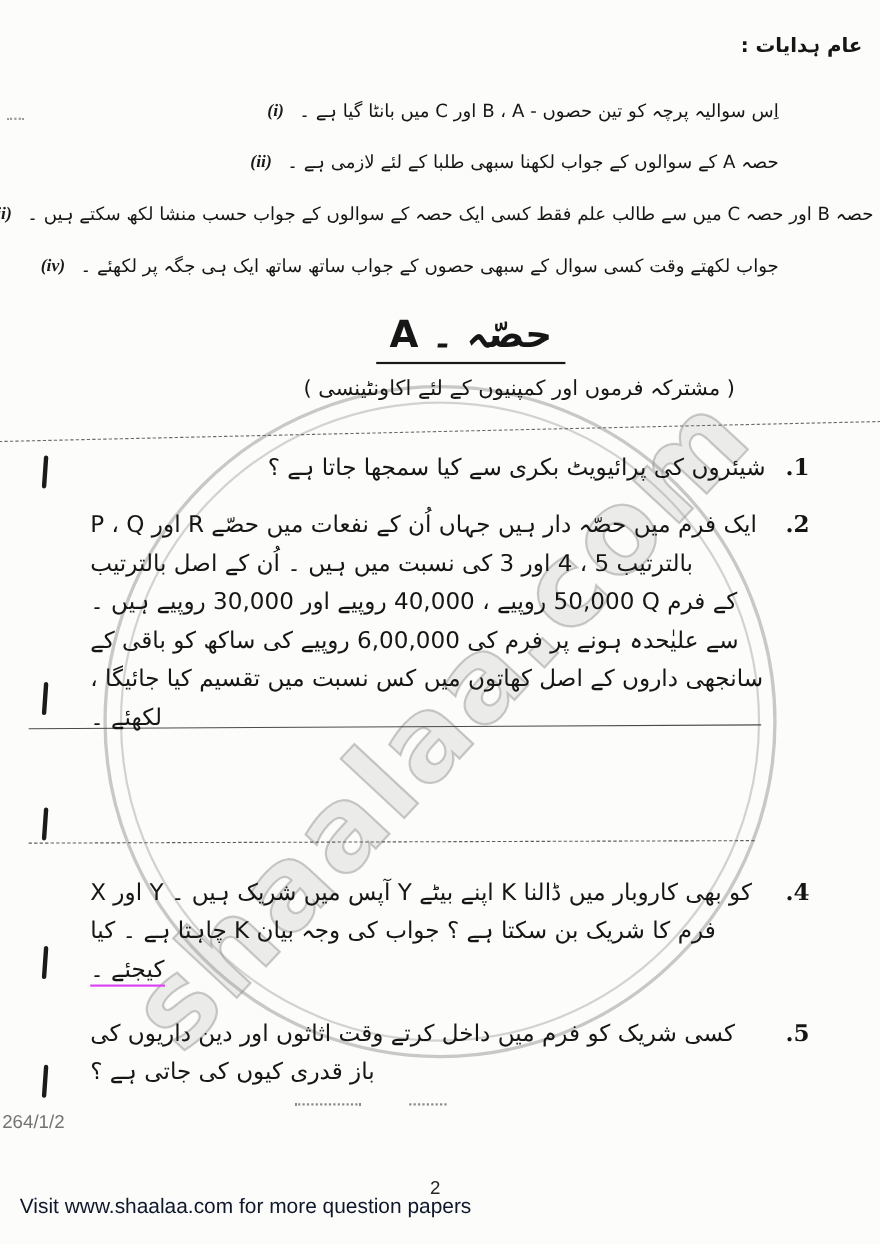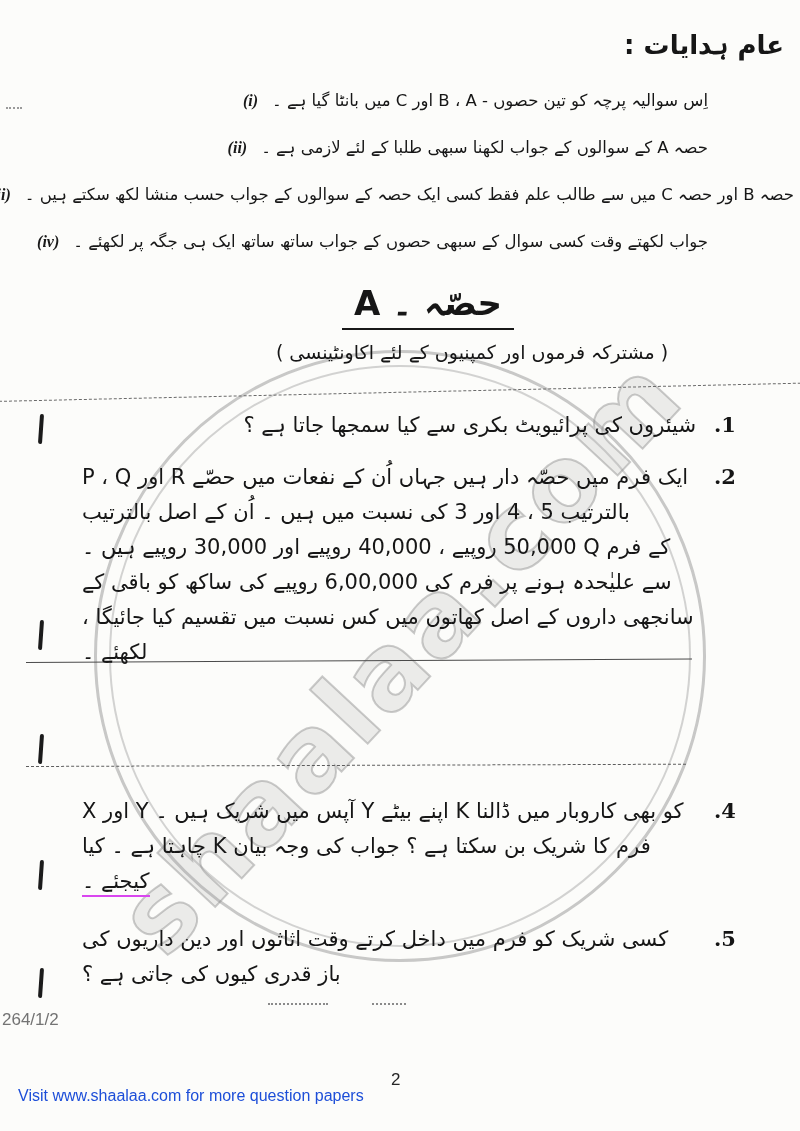--- a/index.html
+++ b/index.html
@@ -19,21 +19,21 @@
   .wm-ring.inner{inset:15px;border:2px solid rgba(148,148,148,0.40);}
   .wm-text{
     position:absolute;top:50%;left:50%;
     transform:translate(-50%,-50%) rotate(-47deg);
     font-family:"DejaVu Sans",sans-serif;font-weight:bold;font-size:104px;
     letter-spacing:3px;white-space:nowrap;
     color:rgba(150,150,150,0.16);
     -webkit-text-stroke:2px rgba(140,140,140,0.45);
   }
   
-  .gen-head{position:absolute;top:30px;right:16px;z-index:2;font-size:26px;font-weight:bold;}
+  .gen-head{position:absolute;top:30px;right:16px;z-index:2;font-size:18px;font-weight:bold;}
   .instructions{position:absolute;top:86px;left:0;right:92px;z-index:2;}
   .inst-row{display:flex;justify-content:flex-end;align-items:flex-start;gap:14px;margin-bottom:17px;}
   .inst-row.wide{margin-right:-86px;margin-left:-30px;}
   .inst-marker{
     font-family:"Liberation Serif",serif;font-style:italic;font-weight:bold;
     font-size:16px;line-height:30px;white-space:nowrap;color:#191919;
   }
   .inst-text{font-size:16.5px;line-height:30px;text-align:center;}
   
   .sec-title{position:absolute;top:283px;left:0;width:100%;text-align:center;z-index:2;}
@@ -63,21 +63,21 @@
   .q1{top:408px;} .q2{top:460px;} .q3{top:688px;} .q4{top:794px;} .q5{top:922px;}
   
   .mark{
     position:absolute;left:39px;width:3.5px;height:30px;background:#1b1b1b;
     border-radius:2px;transform:rotate(4deg);z-index:2;
   }
   .m1{top:414px;} .m2{top:620px;} .m3{top:734px;} .m4{top:860px;} .m5{top:968px;}
   
   .f-left{position:absolute;left:2px;top:1010px;font-family:"Liberation Sans",sans-serif;font-size:17px;color:#737373;z-index:2;}
   .f-page{position:absolute;left:391px;top:1070px;font-family:"Liberation Sans",sans-serif;font-size:17px;color:#262626;z-index:2;}
-  .f-banner{position:absolute;left:18px;top:1087px;font-family:"Liberation Sans",sans-serif;font-size:16px;color:#1d4ed8;z-index:2;white-space:nowrap;}
+  .f-banner{position:absolute;left:18px;top:1087px;font-family:"Liberation Sans",sans-serif;font-size:19px;color:#0f172a;z-index:2;white-space:nowrap;}
 </style>
 </head>
 <body>
 
 <div class="page">
 
   <div class="wm">
     <div class="wm-ring outer"></div>
     <div class="wm-ring inner"></div>
     <div class="wm-text">shaalaa.com</div>

